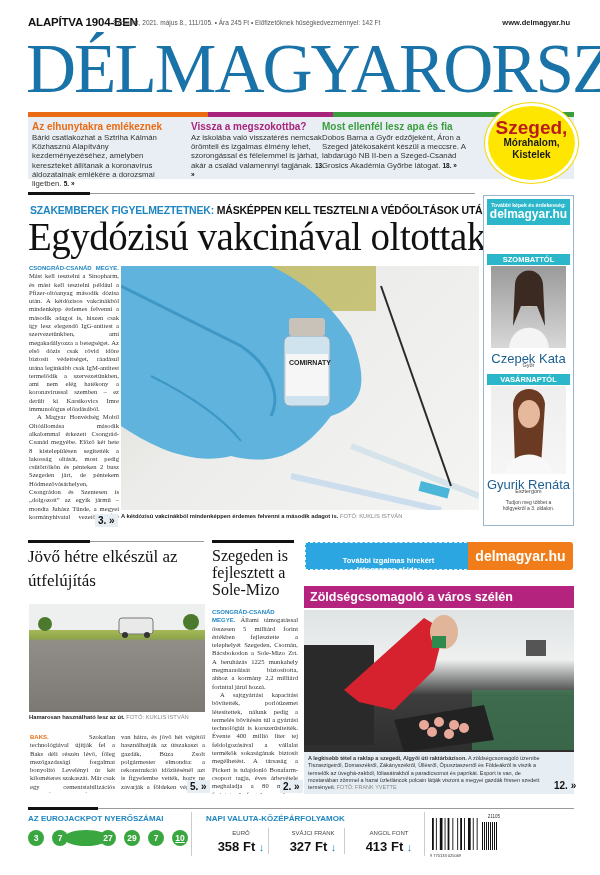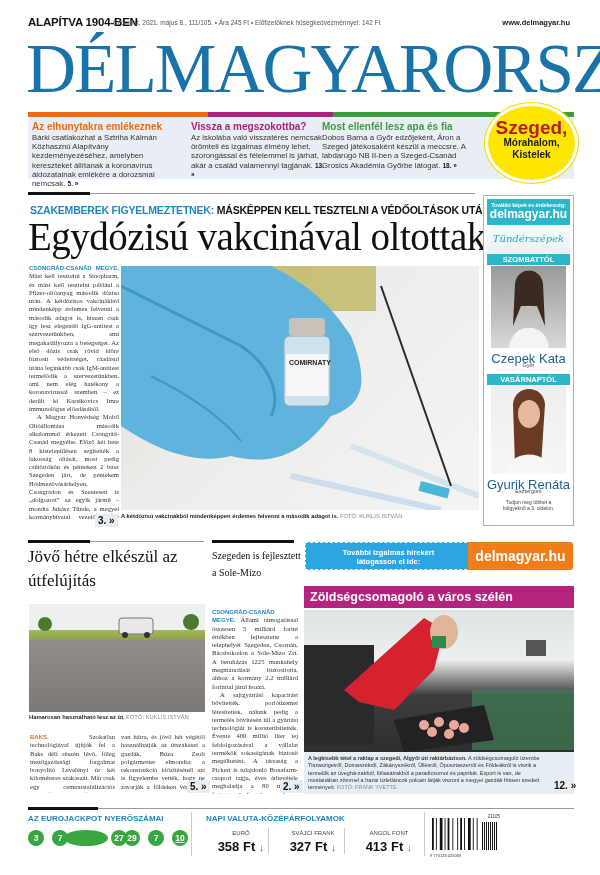--- a/index.html
+++ b/index.html
@@ -55,21 +55,21 @@
   .promo-script { position: absolute; left: 3px; top: 29px; width: 83px; height: 28px; text-align: center; font-family: "DejaVu Serif", serif; font-style: italic; font-size: 10px; color: #2aa6b8; padding-top: 8px; background: linear-gradient(#f7fbfc, #e7f2f4); }
   .promo-day { position: absolute; left: 3px; width: 83px; height: 11px; background: #2bb7c9; color: #fff; font-size: 7.5px; font-weight: bold; text-align: center; line-height: 11px; }
   .promo-img { position: absolute; left: 7px; width: 75px; }
   .promo-name { position: absolute; width: 89px; text-align: center; font-size: 13px; color: #1c5f90; }
   .promo-town { position: absolute; width: 89px; text-align: center; font-size: 5.5px; color: #444; }
   .promo-note { position: absolute; width: 89px; text-align: center; font-size: 5px; color: #444; line-height: 6px; }
 
   
   .h2 { font-family: "Liberation Serif", serif; color: #111; }
   .web-banner { left: 305px; top: 542px; width: 167px; height: 28px; background: #2ba6e0; border: 1px dashed #e8f6fd; color: #fff;
-    text-align: center; font-size: 7.5px; font-weight: bold; line-height: 9px; padding-top: 5px; }
+    text-align: center; font-size: 7.5px; font-weight: bold; line-height: 9px; padding-top: 13px; }
   .web-url { left: 468px; top: 542px; width: 105px; height: 28px; background: #f07d1a; color: #fff; font-size: 14px; font-weight: bold;
     text-align: center; line-height: 28px; border-radius: 0 3px 3px 0; }
   .green-head { left: 304px; top: 586px; width: 270px; height: 22px; background: #b4237e; color: #fff; font-size: 12.5px; font-weight: bold; padding: 4px 6px; white-space: nowrap; }
   .green-caption { left: 304px; top: 752px; width: 270px; height: 42px; background: #e6eef4; font-size: 5.5px; line-height: 7.3px; color: #333; padding: 3px 24px 0 4px; }
 
   
   .ft-title { font-size: 8px; font-weight: bold; color: #1f86c1; white-space: nowrap; }
   .ball { width: 16px; height: 16px; border-radius: 50%; background: #3aa63f; color: #fff; font-size: 8.5px; font-weight: bold; text-align: center; line-height: 16px; position: absolute; }
   .fx-label { position: absolute; font-size: 6px; color: #444; text-align: center; width: 70px; }
   .fx-value { position: absolute; font-size: 13px; font-weight: bold; color: #111; text-align: center; width: 70px; white-space: nowrap; }
@@ -85,21 +85,21 @@
 <div class="abs site">www.delmagyar.hu</div>
 <div class="abs masthead">DÉLMAGYARORSZÁG</div>
 
 <div class="abs band">
   <div class="band-bar" style="left:0;width:180px;background:#e96b14;"></div>
   <div class="band-bar" style="left:180px;width:125px;background:#a8237c;"></div>
   <div class="band-bar" style="left:305px;width:241px;background:#3a9e3f;"></div>
 
   <div class="teaser" style="left:4px;width:148px;">
     <div class="tt" style="color:#e96b14;">Az elhunytakra emlékeznek</div>
-    <span>Bárki csatlakozhat a Sztriha Kálmán Közhasznú Alapítvány kezdeményezéséhez, amelyben kereszteket állítanak a koronavírus áldozatainak emlékére a dorozsmai nemcsak.</span>
+    <span>Bárki csatlakozhat a Sztriha Kálmán Közhasznú Alapítvány kezdeményezéséhez, amelyben kereszteket állítanak a koronavírus áldozatainak emlékére a dorozsmai ligetben.</span>
     <span class="pg">5. »</span>
   </div>
   <div class="teaser" style="left:163px;width:138px;">
     <div class="tt" style="color:#a8237c;">Vissza a megszokottba?</div>
     <span>Az iskolába való visszatérés nemcsak örömteli és izgalmas élmény lehet, szorongással és félelemmel is járhat, akár a család valamennyi tagjának.</span>
     <span class="pg">13. »</span>
   </div>
   <div class="teaser" style="left:294px;width:150px;">
     <div class="tt" style="color:#3a9e3f;">Most ellenfél lesz apa és fia</div>
     <span>Dobos Barna a Győr edzőjeként, Áron a Szeged játékosaként készül a meccsre. A labdarúgó NB II-ben a Szeged-Csanád Grosics Akadémia Győrbe látogat.</span>
@@ -148,21 +148,20 @@
 <div class="abs caption" style="left:121px;top:513px;">
   <b>A kétdózisú vakcinákból mindenképpen érdemes felvenni a második adagot is.</b>
   <span class="cred">FOTÓ: KUKLIS ISTVÁN</span>
 </div>
 
 <div class="abs promo">
   <div class="promo-head">
     <div class="p1">További képek és érdekesség:</div>
     <div class="p2">delmagyar.hu</div>
   </div>
-  <div class="promo-script">Tündérszépek</div>
   <div class="promo-day" style="top:58px;">SZOMBATTÓL</div>
   <div class="promo-img" style="top:70px;height:82px;background:linear-gradient(#9a9a9a,#d8d8d8);">
     <svg width="75" height="82">
       <ellipse cx="38" cy="26" rx="12" ry="15" fill="#e8c9b4"></ellipse>
       <path d="M24 18 C26 0 50 0 52 18 L54 60 L46 40 L30 40 L22 60 Z" fill="#3a2a22"></path>
       <path d="M18 82 C20 55 56 55 58 82 Z" fill="#f4f4f4"></path>
     </svg>
   </div>
   <div class="promo-name" style="top:155px;">Czepek Kata</div>
   <div class="promo-town" style="top:166px;">Győr</div>
@@ -198,21 +197,21 @@
 </div>
 
 <div class="abs body-text" style="left:30px;top:733px;width:85px;height:60px;overflow:hidden;">
   <span class="place" style="color:#e96b14;">BAKS.</span>
   <span>Szokatlan technológiával újítják fel a Baks déli részén lévő, főleg mezőgazdasági forgalmat bonyolító Levelényi úr két kilométeres szakaszát. Már csak egy cementstabilizációs munkafázis és a felületre a bitumenemulzió rávitele</span>
 </div>
 <div class="abs body-text" style="left:121px;top:733px;width:84px;height:60px;overflow:hidden;">van hátra, és jövő hét végétől használhatják az útszakaszt a gazdák, Búza Zsolt polgármester elmondta: a rekonstrukció időzítésénél azt is figyelembe vették, hogy ne zavarják a földeken végzendő munkákat.</div>
 <div class="abs pgref" style="left:187px;top:780px;">5. »</div>
 
 <div class="abs rule-thick" style="left:212px;top:540px;width:82px;"></div>
-<div class="abs h2" style="left:212px;top:547px;width:90px;font-size:10px;line-height:17px;">Szegeden is fejlesztett a Sole-Mizo</div>
+<div class="abs h2" style="left:212px;top:547px;width:90px;font-size:16px;line-height:17px;">Szegeden is fejlesztett a Sole-Mizo</div>
 <div class="abs body-text" style="left:212px;top:608px;width:86px;height:186px;overflow:hidden;">
   <span class="place">CSONGRÁD-CSANÁD MEGYE.</span>
   <span>Állami támogatással összesen 5 milliárd forint értékben fejlesztette a telephelyét Szegeden, Csornán, Bácsbokodon a Sole-Mizo Zrt. A beruházás 1225 munkahely megmaradását biztosította, ahhoz a kormány 2,2 milliárd forinttal járul hozzá.</span>
   <div style="text-indent:8px;">A sajtgyártási kapacitást bővítették, porlóüzemet létesítettek, nálunk pedig a termelés bővítésén túl a gyártási technológiát is korszerűsítették. Évente 400 millió liter tej feldolgozásával a vállalat termékök sokaságának biztosít megélhetést. A társaság a Pickert is tulajdonló Bonafarm-csoport tagja, éves árbevétele meghaladja a 80 milliárd forintot. A forgalom csaknem harmada külföldi értékesítésekből származik.</div>
 </div>
 <div class="abs pgref" style="left:280px;top:780px;">2. »</div>
 
 <div class="abs web-banner">
   <div>További izgalmas hírekért</div>
   <div>látogasson el ide:</div>
@@ -245,21 +244,21 @@
 <div class="abs pgref" style="left:551px;top:779px;background:transparent;">12. »</div>
 
 <div class="abs rule-thick" style="left:28px;top:807px;width:70px;"></div>
 <div class="abs rule-thin" style="left:98px;top:808px;width:476px;"></div>
 
 <div class="abs ft-title" style="left:28px;top:814px;">AZ EUROJACKPOT NYERŐSZÁMAI</div>
 <div class="abs" style="left:28px;top:830px;width:170px;height:18px;">
   <div class="ball" style="left:0;">3</div>
   <div class="ball" style="left:24px;">7</div>
   <div class="ball" style="left:36px;padding-left:44px;">19</div>
-  <div class="ball" style="left:72px;margin-left:11px;">27</div>
+  <div class="ball" style="left:72px;">27</div>
   <div class="ball" style="left:96px;">29</div>
   <div class="ball" style="left:120px;">7</div>
   <div class="ball" style="left:144px;text-decoration:underline;">10</div>
 </div>
 
 <div class="vsep" style="left:191px;top:812px;height:44px;"></div>
 <div class="abs ft-title" style="left:206px;top:814px;">NAPI VALUTA-KÖZÉPÁRFOLYAMOK</div>
 
 <div class="fx-label" style="left:206px;top:830px;">EURÓ</div>
 <div class="fx-value" style="left:206px;top:839px;">

